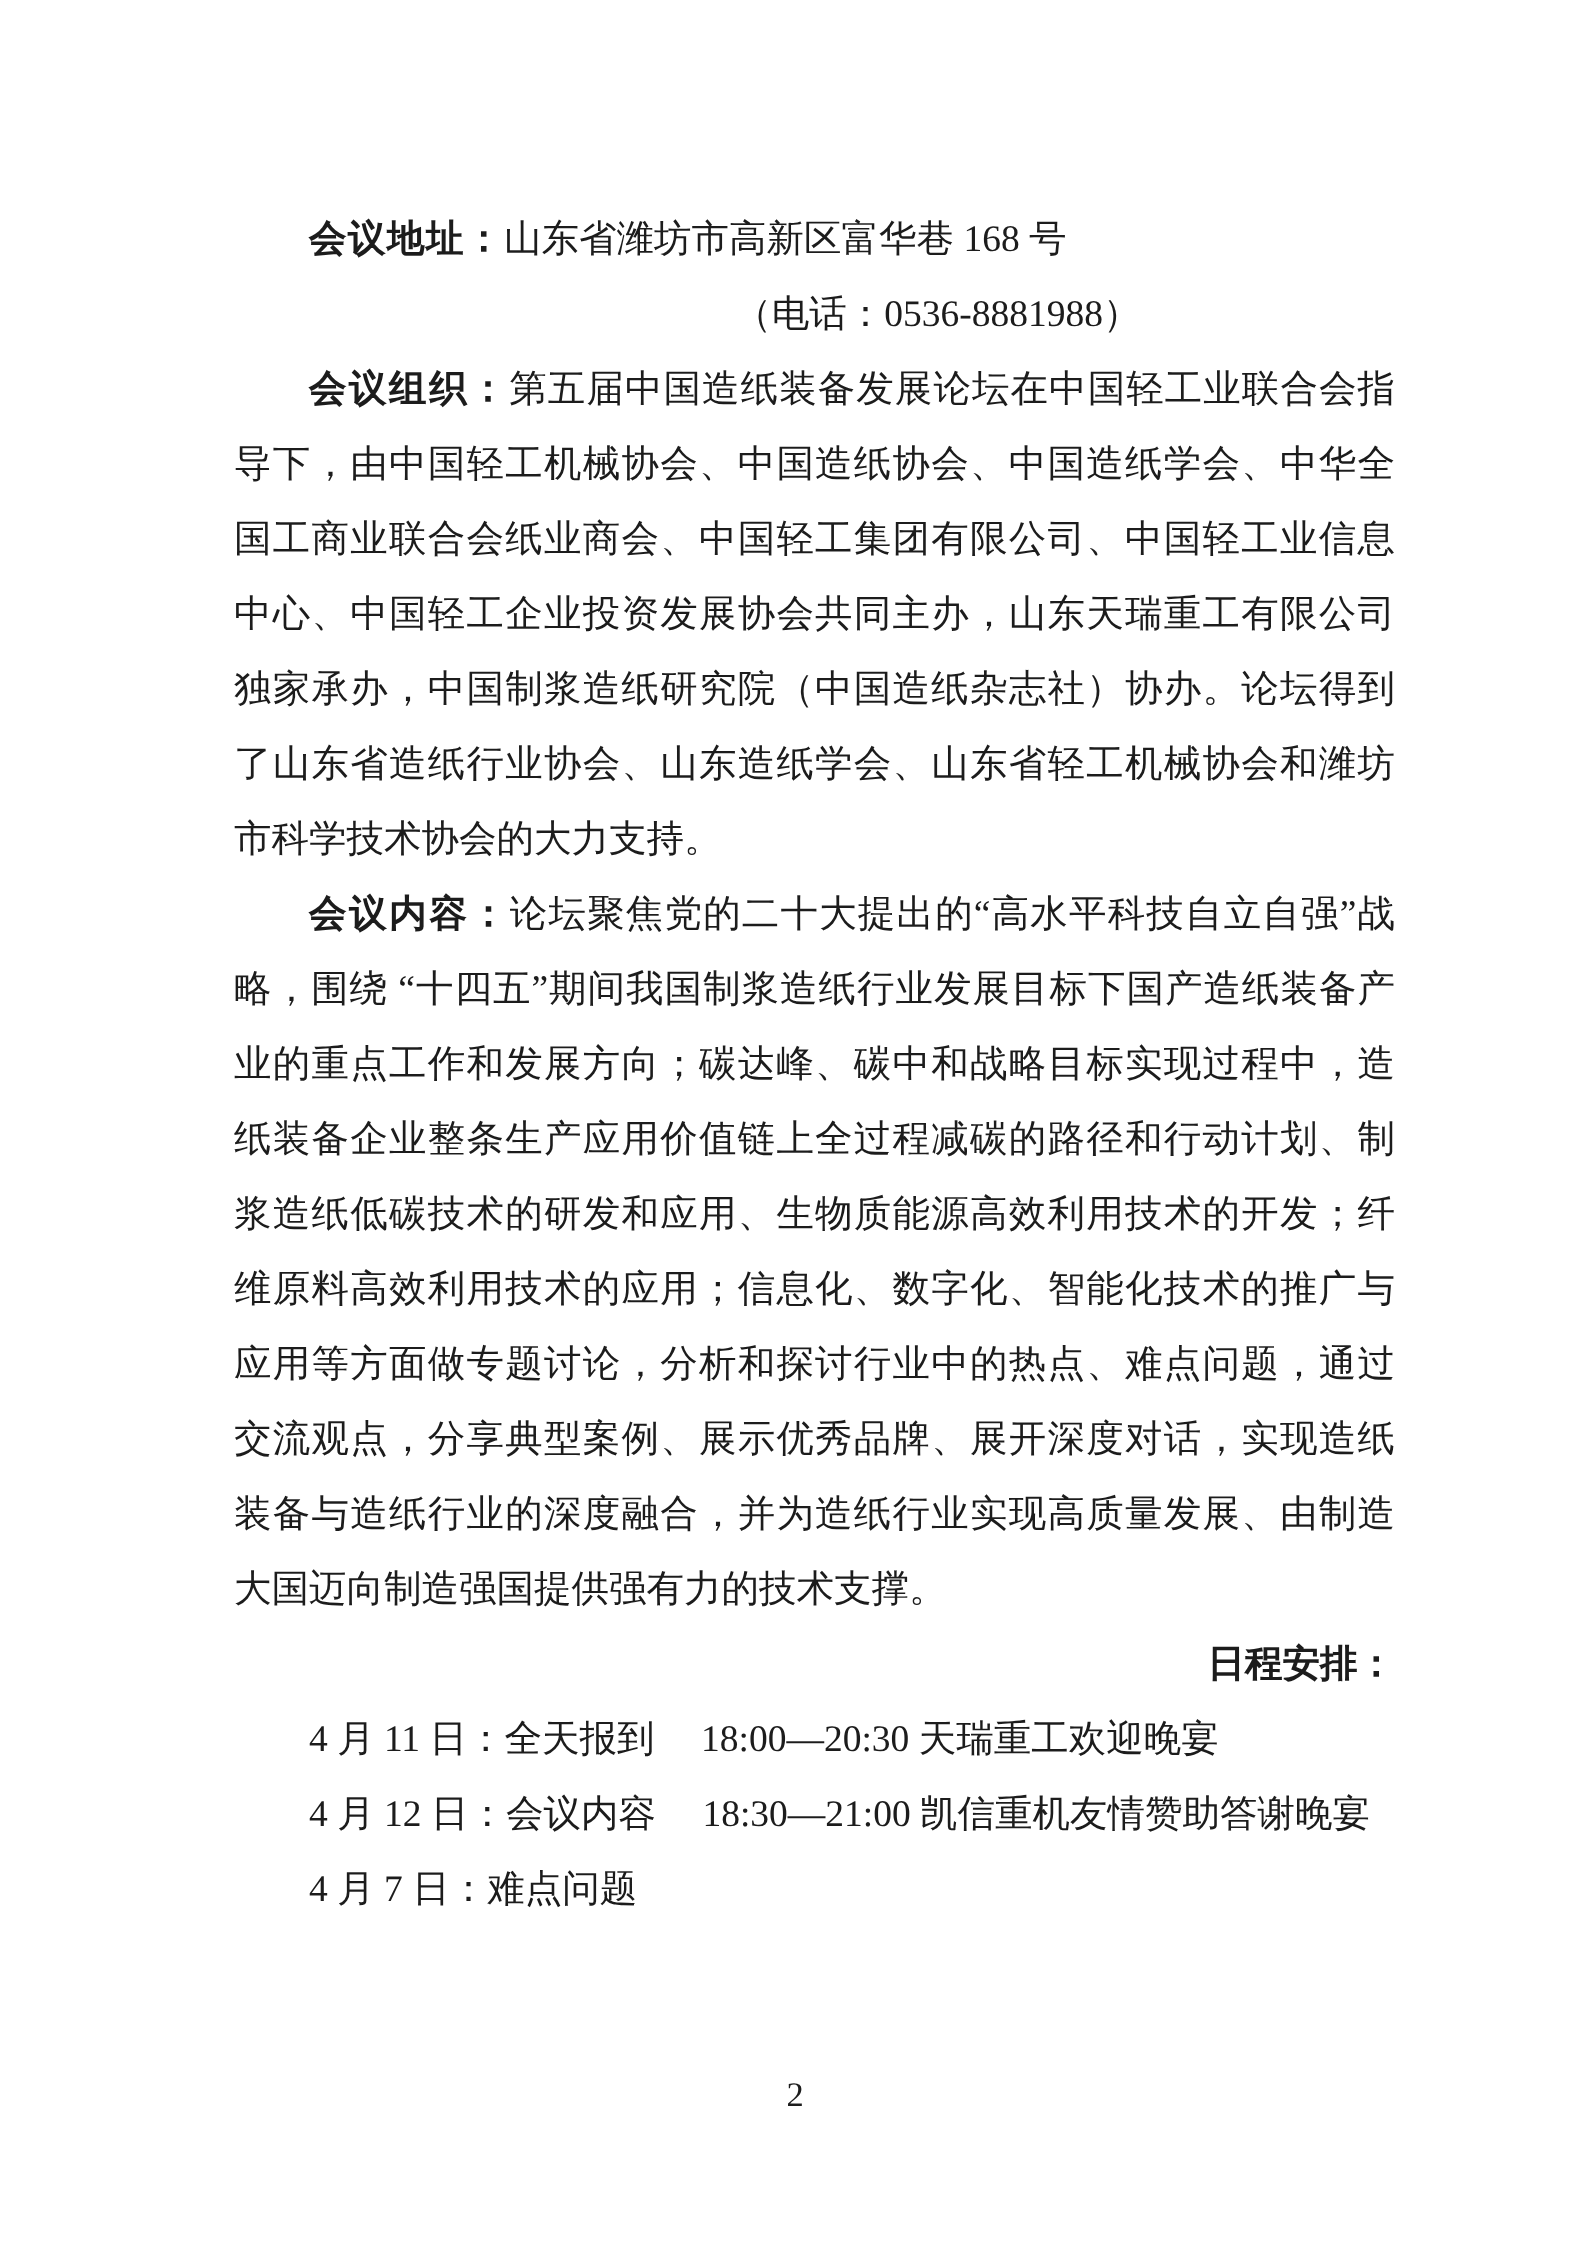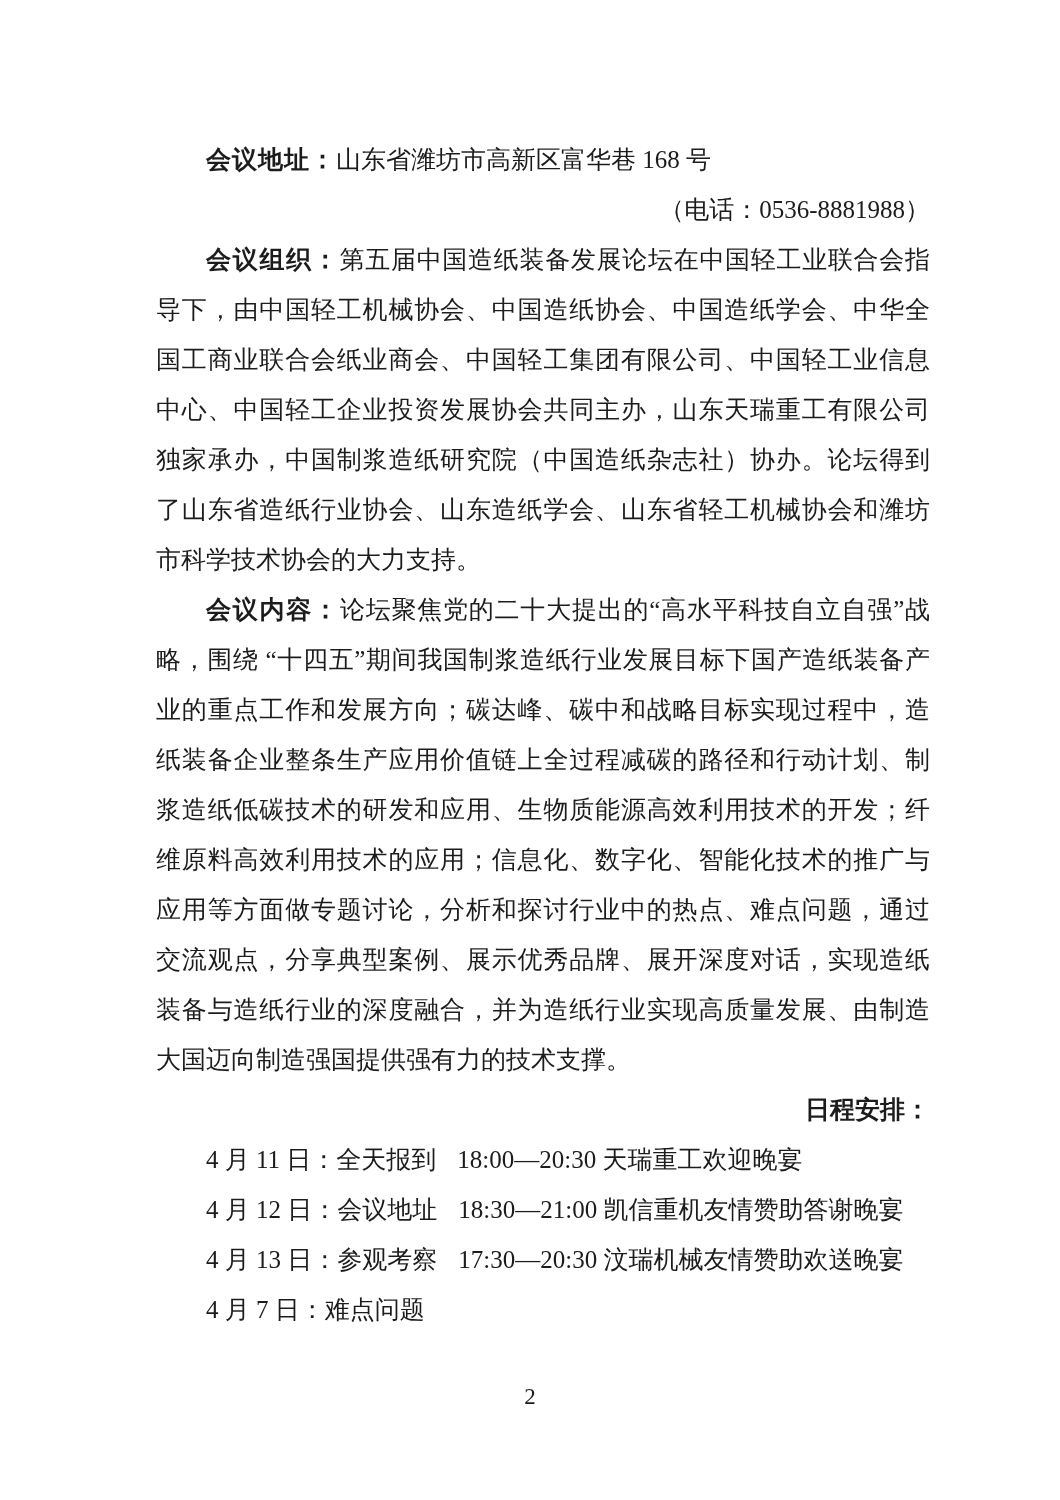--- a/index.html
+++ b/index.html
@@ -27,36 +27,36 @@
   }
   .content p {
     margin: 0;
     padding: 0;
   }
   .indent2 {
     text-indent: 2em;
   }
   .phone-line {
     text-indent: 164px;
-    text-align: right;
+    text-align: center;
   }
   .label {
     font-weight: bold;
     letter-spacing: 1px;
   }
   .sched-title {
     font-weight: bold;
     text-align: right;
   }
   .sched-row {
     text-align: left;
     white-space: nowrap;
   }
   .s-act {
-    margin-right: 21px;
+    margin-right: 31px;
   }
   .footnote-line {
     text-align: left;
   }
   .page-number {
     position: absolute;
     top: 1382px;
     left: 0;
     width: 100%;
     text-align: center;
@@ -75,23 +75,22 @@
     <p class="phone-line">（电话：0536-8881988）</p>
 
     <p class="indent2"><span class="label">会议组织：</span><span>第五届中国造纸装备发展论坛在中国轻工业联合会指导下，由中国轻工机械协会、中国造纸协会、中国造纸学会、中华全国工商业联合会纸业商会、中国轻工集团有限公司、中国轻工业信息中心、中国轻工企业投资发展协会共同主办，山东天瑞重工有限公司独家承办，中国制浆造纸研究院（中国造纸杂志社）协办。论坛得到了山东省造纸行业协会、山东造纸学会、山东省轻工机械协会和潍坊市科学技术协会的大力支持。</span></p>
 
     <p class="indent2"><span class="label">会议内容：</span><span>论坛聚焦党的二十大提出的“高水平科技自立自强”战略，围绕 “十四五”期间我国制浆造纸行业发展目标下国产造纸装备产业的重点工作和发展方向；碳达峰、碳中和战略目标实现过程中，造纸装备企业整条生产应用价值链上全过程减碳的路径和行动计划、制浆造纸低碳技术的研发和应用、生物质能源高效利用技术的开发；纤维原料高效利用技术的应用；信息化、数字化、智能化技术的推广与应用等方面做专题讨论，分析和探讨行业中的热点、难点问题，通过交流观点，分享典型案例、展示优秀品牌、展开深度对话，实现造纸装备与造纸行业的深度融合，并为造纸行业实现高质量发展、由制造大国迈向制造强国提供强有力的技术支撑。</span></p>
 
     <p class="indent2 sched-title">日程安排：</p>
 
     <p class="indent2 sched-row"><span class="s-date">4 月 11 日：</span><span class="s-act">全天报到</span><span class="s-eve">18:00—20:30 天瑞重工欢迎晚宴</span></p>
 
-    <p class="indent2 sched-row"><span class="s-date">4 月 12 日：</span><span class="s-act">会议地址</span><span class="s-eve">18:30—21:00 凯信重机友情赞助答谢晚宴</span></p>
+    <p class="indent2 sched-row"><span class="s-date">4 月 12 日：</span><span class="s-act">会议内容</span><span class="s-eve">18:30—21:00 凯信重机友情赞助答谢晚宴</span></p>
 
-    <p class="indent2 sched-row"><span class="s-date">4 月 13 日：</span><span class="s-act">参观考察</span><span class="s-eve">17:30—20:30 汶瑞机械友情赞助欢送晚宴</span></p>
 
     <p class="indent2 sched-row"><span class="s-date">4 月 7 日：</span><span class="s-act">难点问题</span><span class="s-eve"></span></p>
 
 
   </div>
 
   <div class="page-number">2</div>
 </div>
 
 </body></html>

